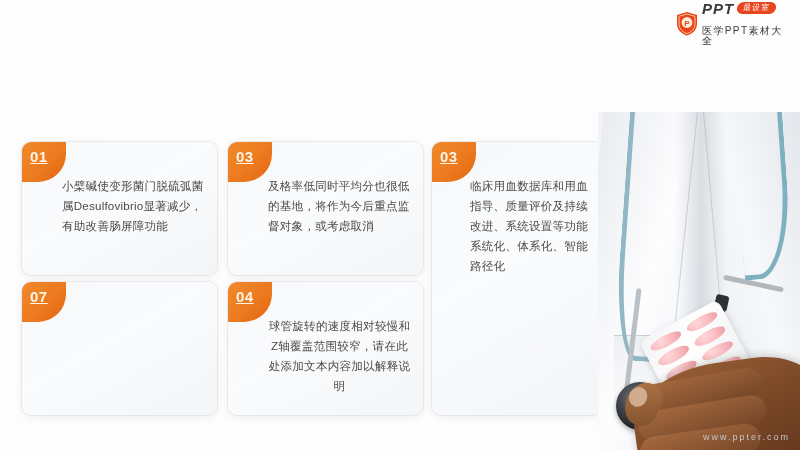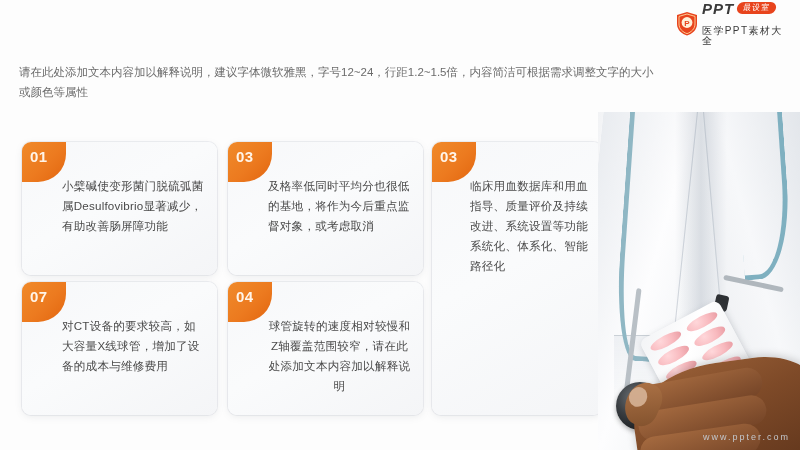--- a/index.html
+++ b/index.html
@@ -32,21 +32,21 @@
     background:linear-gradient(150deg,#f7f8fa 0%,#fafbfc 45%,#f4f5f7 100%);
     border-radius:9px;
     box-shadow:0 2px 7px rgba(120,128,140,.13), 0 0 0 1px rgba(225,228,233,.55);
   }
   .badge{
     position:absolute;left:0;top:0;width:44px;height:40px;
     background:linear-gradient(135deg,#f08a2a 0%,#ec7a1f 55%,#e2650f 100%);
     border-radius:9px 0 28px 0;
     color:#fff4e8;font-size:15px;font-weight:bold;
     display:flex;align-items:flex-start;justify-content:flex-start;
-    padding:6px 0 0 8px;box-sizing:border-box;letter-spacing:.5px;
+    padding:6px 0 0 8px;box-sizing:border-box;letter-spacing:.5px;text-decoration:underline;
   }
   .card-body{
     position:absolute;left:40px;right:12px;top:34px;
     font-size:11.6px;color:#4a4a4a;line-height:1.72;letter-spacing:.2px;
   }
   .card-body p{margin:0 0 10px 0;}
   .card-body p:last-child{margin-bottom:0;}
 
   #card1{left:22px;top:142px;width:195px;height:133px;}
   #card2{left:22px;top:282px;width:195px;height:133px;}
@@ -125,36 +125,32 @@
     </div>
     <div class="logo-txt">
       <div class="logo-row1">
         <span class="logo-ppt">PPT</span>
         <span class="logo-badge">最设室</span>
       </div>
       <div class="logo-sub">医学PPT素材大全</div>
     </div>
   </div>
 
-  <div class="subtitle">请在此处添加文本内容加以解释说明，建议字体微软雅黑，字号12~24，行距1.2~1.5倍，内容简洁可根据需求调整文字的大小或颜色等属性</div>
 
   <div class="cards">
 
     <div class="card" id="card1">
       <div class="badge">01</div>
       <div class="card-body">
         <p>小檗碱使变形菌门脱硫弧菌属Desulfovibrio显著减少，有助改善肠屏障功能</p>
       </div>
     </div>
 
     <div class="card" id="card2">
       <div class="badge">07</div>
-      <div class="card-body">
-        <p>对CT设备的要求较高，如大容量X线球管，增加了设备的成本与维修费用</p>
-      </div>
     </div>
 
     <div class="card" id="card3">
       <div class="badge">03</div>
       <div class="card-body">
         <p>及格率低同时平均分也很低的基地，将作为今后重点监督对象，或考虑取消</p>
       </div>
     </div>
 
     <div class="card" id="card4">

